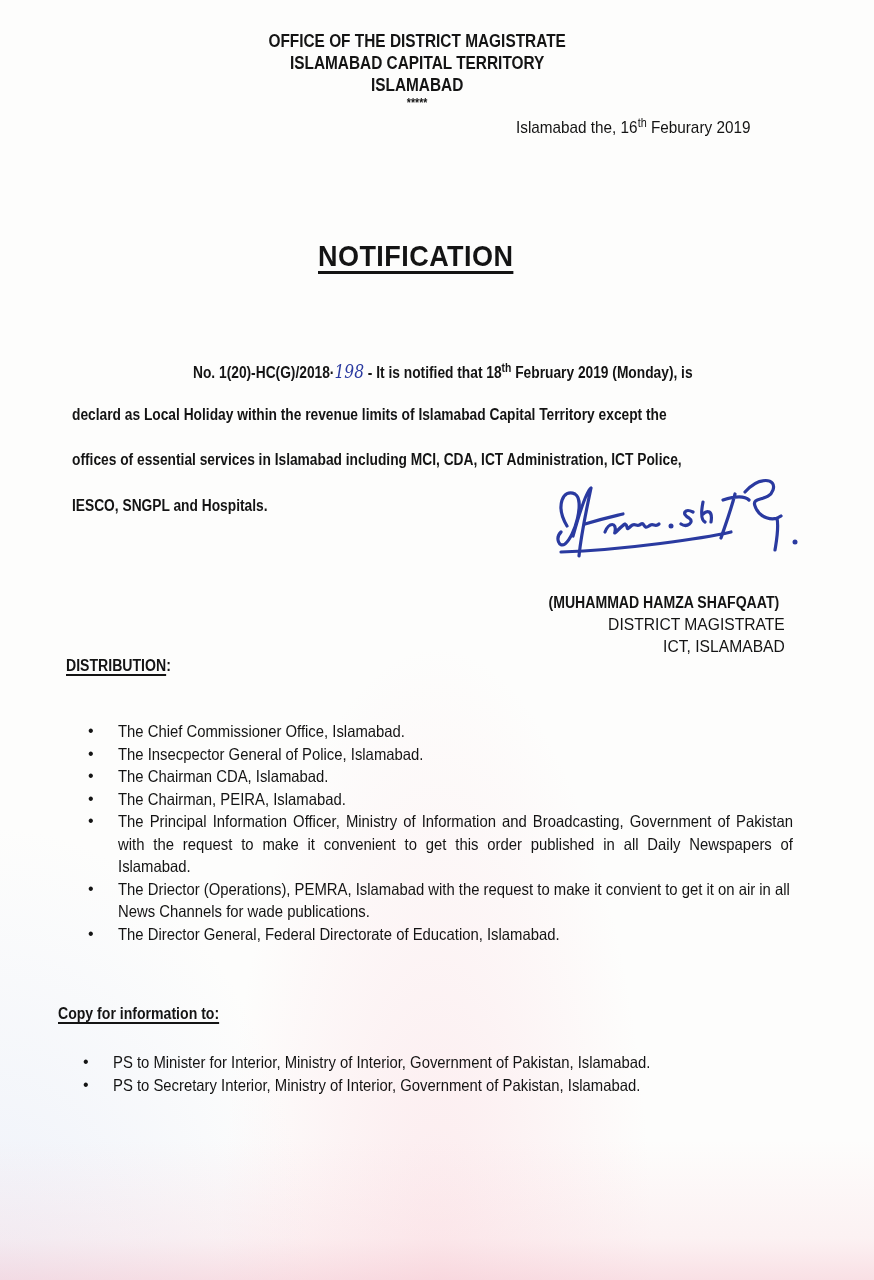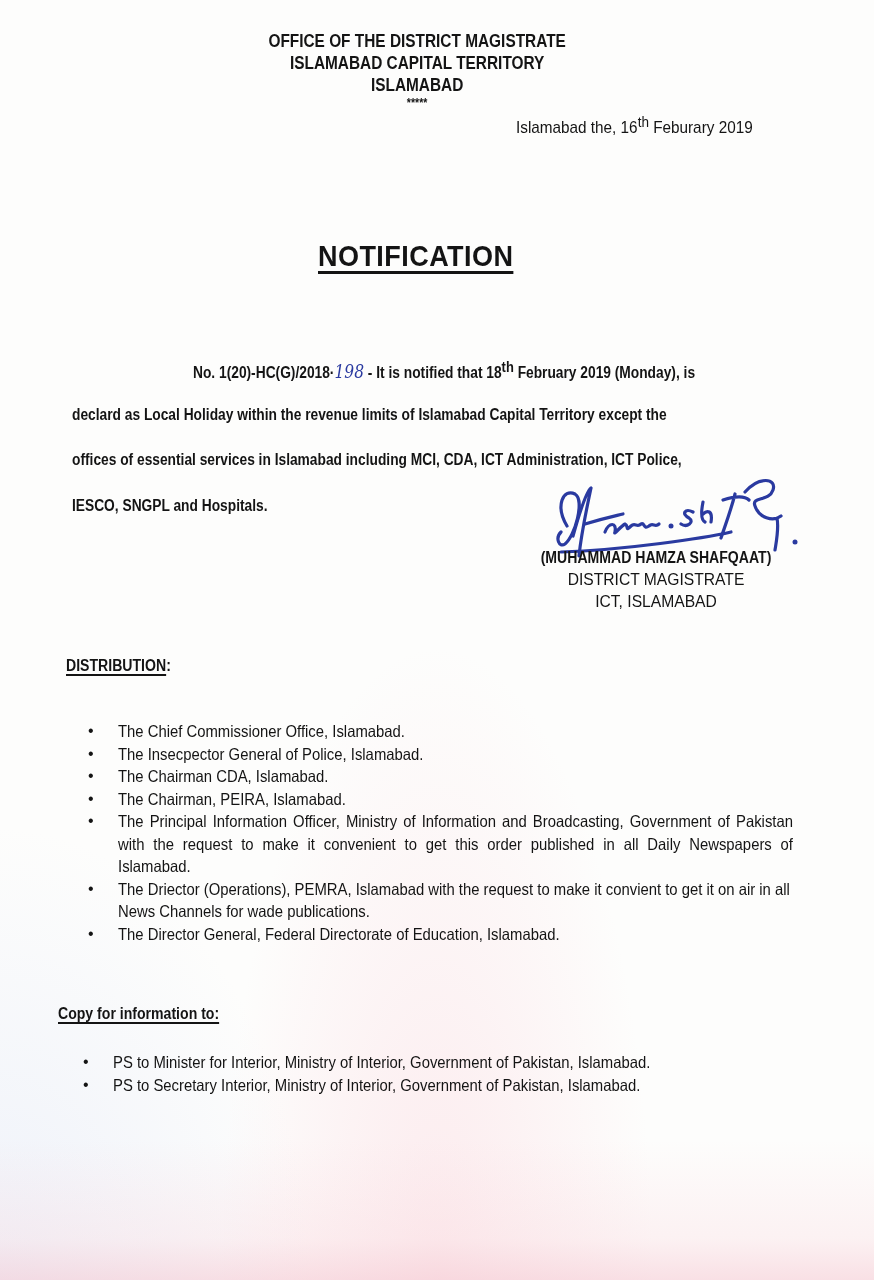--- a/index.html
+++ b/index.html
@@ -24,29 +24,29 @@
   .header {
     left: 0; width: 834px; top: 30px; text-align: center;
     font-weight: bold; font-size: 17.5px; line-height: 22px;
     transform: scaleX(0.88); transform-origin: 418px 0;
   }
   .header .stars { font-size: 12px; line-height: 14px; }
   .date {
     left: 516px; top: 118px; font-size: 17px; transform: scaleX(0.9); transform-origin: 0 0;
     white-space: nowrap;
   }
-  sup { font-size: 15px; vertical-align: 6px; line-height: 0; margin-top: 8px; }
+  sup { font-size: 12px; vertical-align: 6px; line-height: 0; margin-top: 8px; }
   .title {
     left: 318px; top: 239px; font-size: 30px; font-weight: bold;
     text-decoration: underline; text-decoration-thickness: 3px; text-underline-offset: 5px;
     transform: scaleX(0.9); transform-origin: 0 0; white-space: nowrap; letter-spacing: 0.5px;
   }
   .para { font-weight: bold; font-size: 16px; white-space: nowrap; transform: scaleX(0.86); transform-origin: 0 0; }
   .hand { font-family: "DejaVu Serif", serif; font-weight: normal; color: #2a3aa0; font-style: italic; font-size: 18px; }
-  .sigblock { left: 516px; top: 547px; width: 280px; text-align: center; line-height: 22px; }
+  .sigblock { left: 516px; top: 592px; width: 280px; text-align: right; line-height: 22px; }
   .sigblock .name { font-weight: bold; font-size: 16px; transform: scaleX(0.88); }
   .sigblock .role { font-size: 17px; transform: scaleX(0.92); }
   .section-head {
     font-weight: bold; font-size: 16px; text-decoration: underline; text-decoration-thickness: 2px;
     text-underline-offset: 3px; transform: scaleX(0.88); transform-origin: 0 0; white-space: nowrap;
   }
   .list { margin: 0; padding: 0; list-style: none; }
   .list li { position: relative; font-size: 16.5px; line-height: 22.5px; }
   .list li .bullet { position: absolute; left: -30px; top: 0; font-size: 16px; }
   .list li .txt { display: block; transform: scaleX(0.9); transform-origin: 0 0; }

